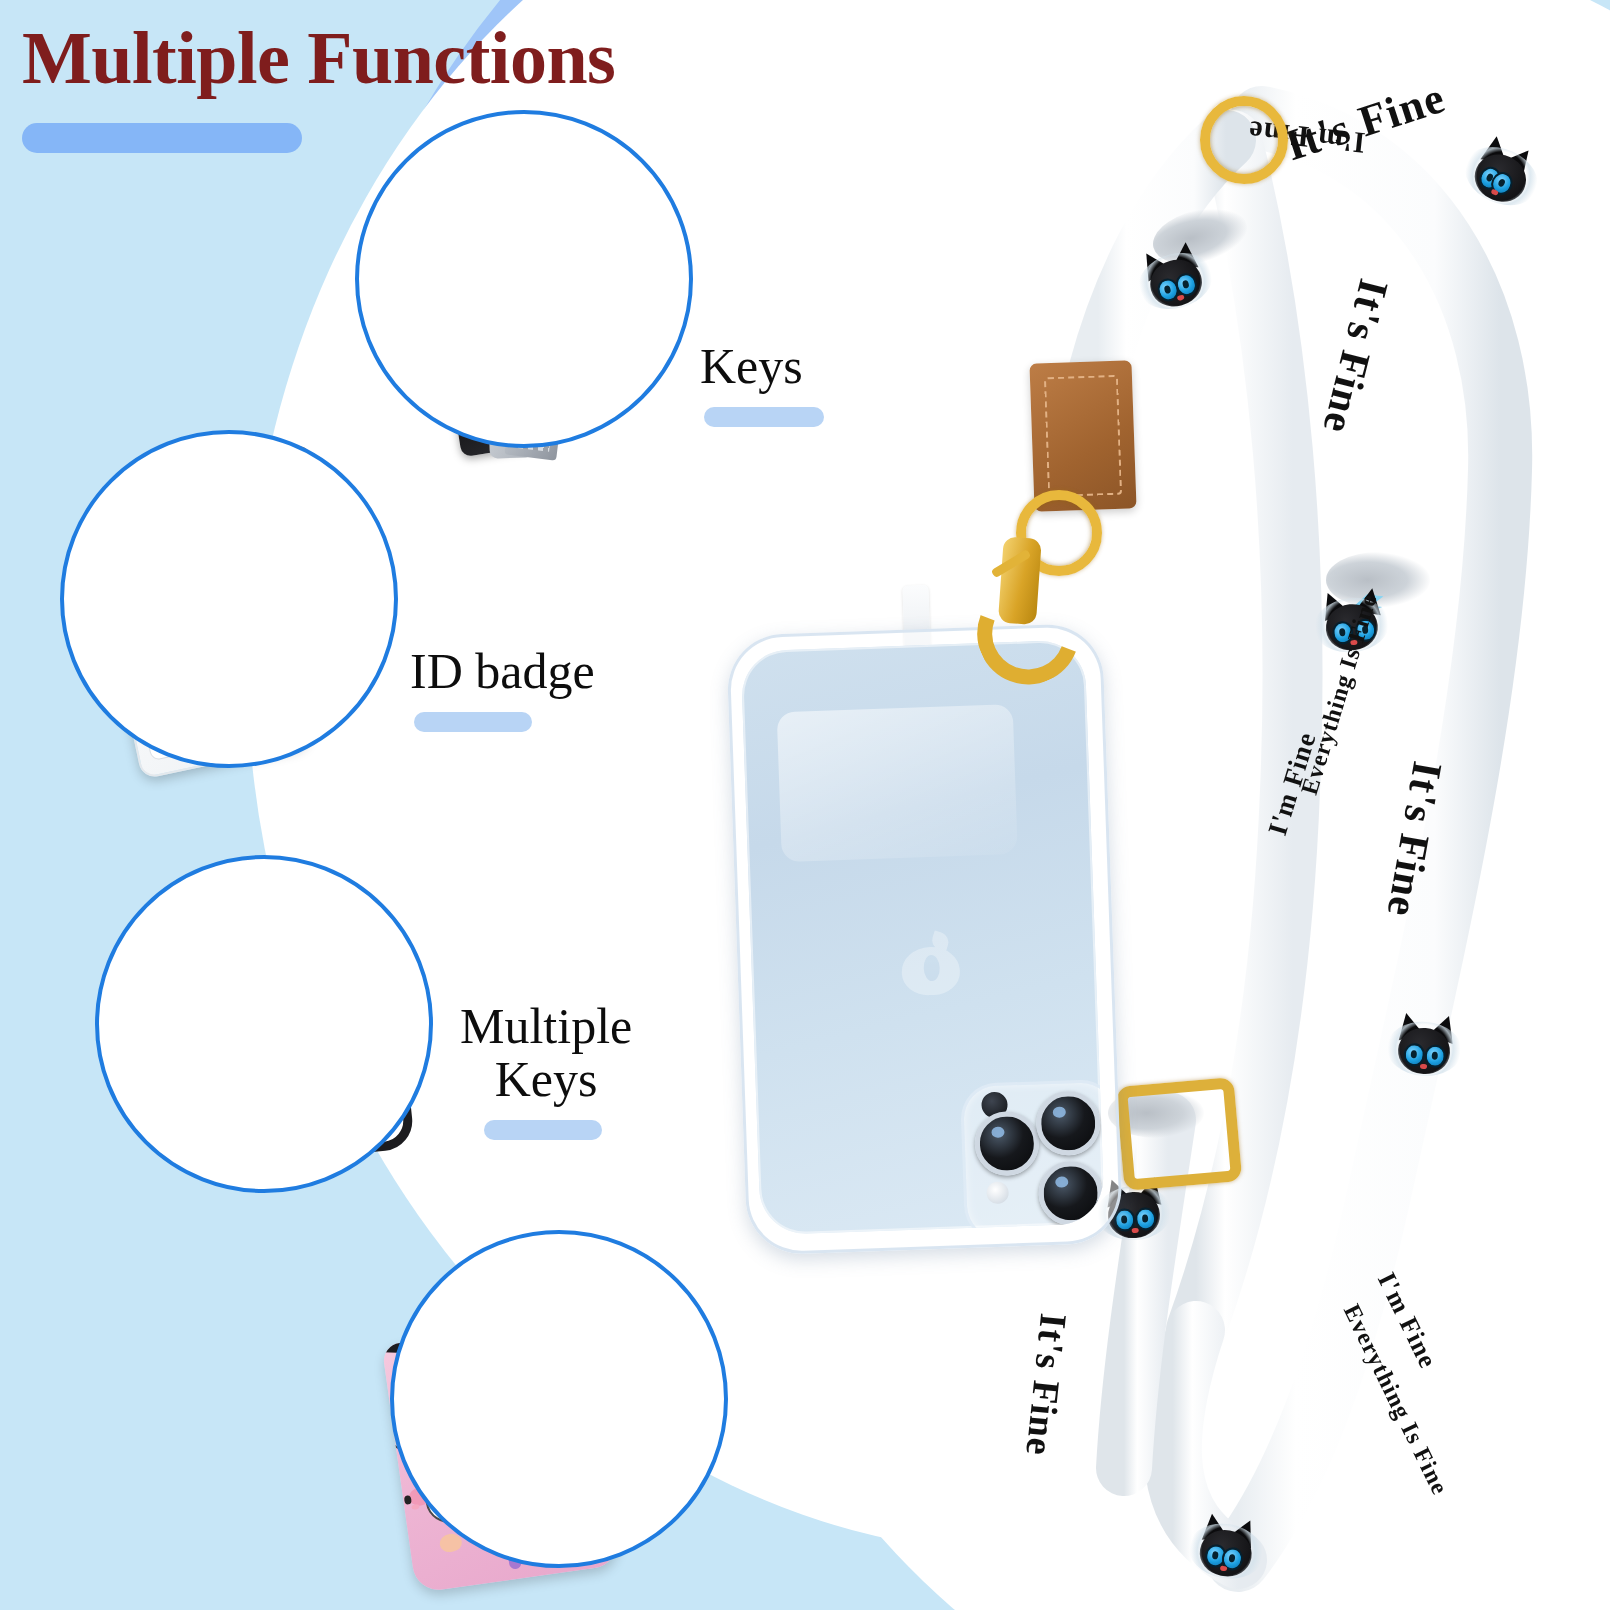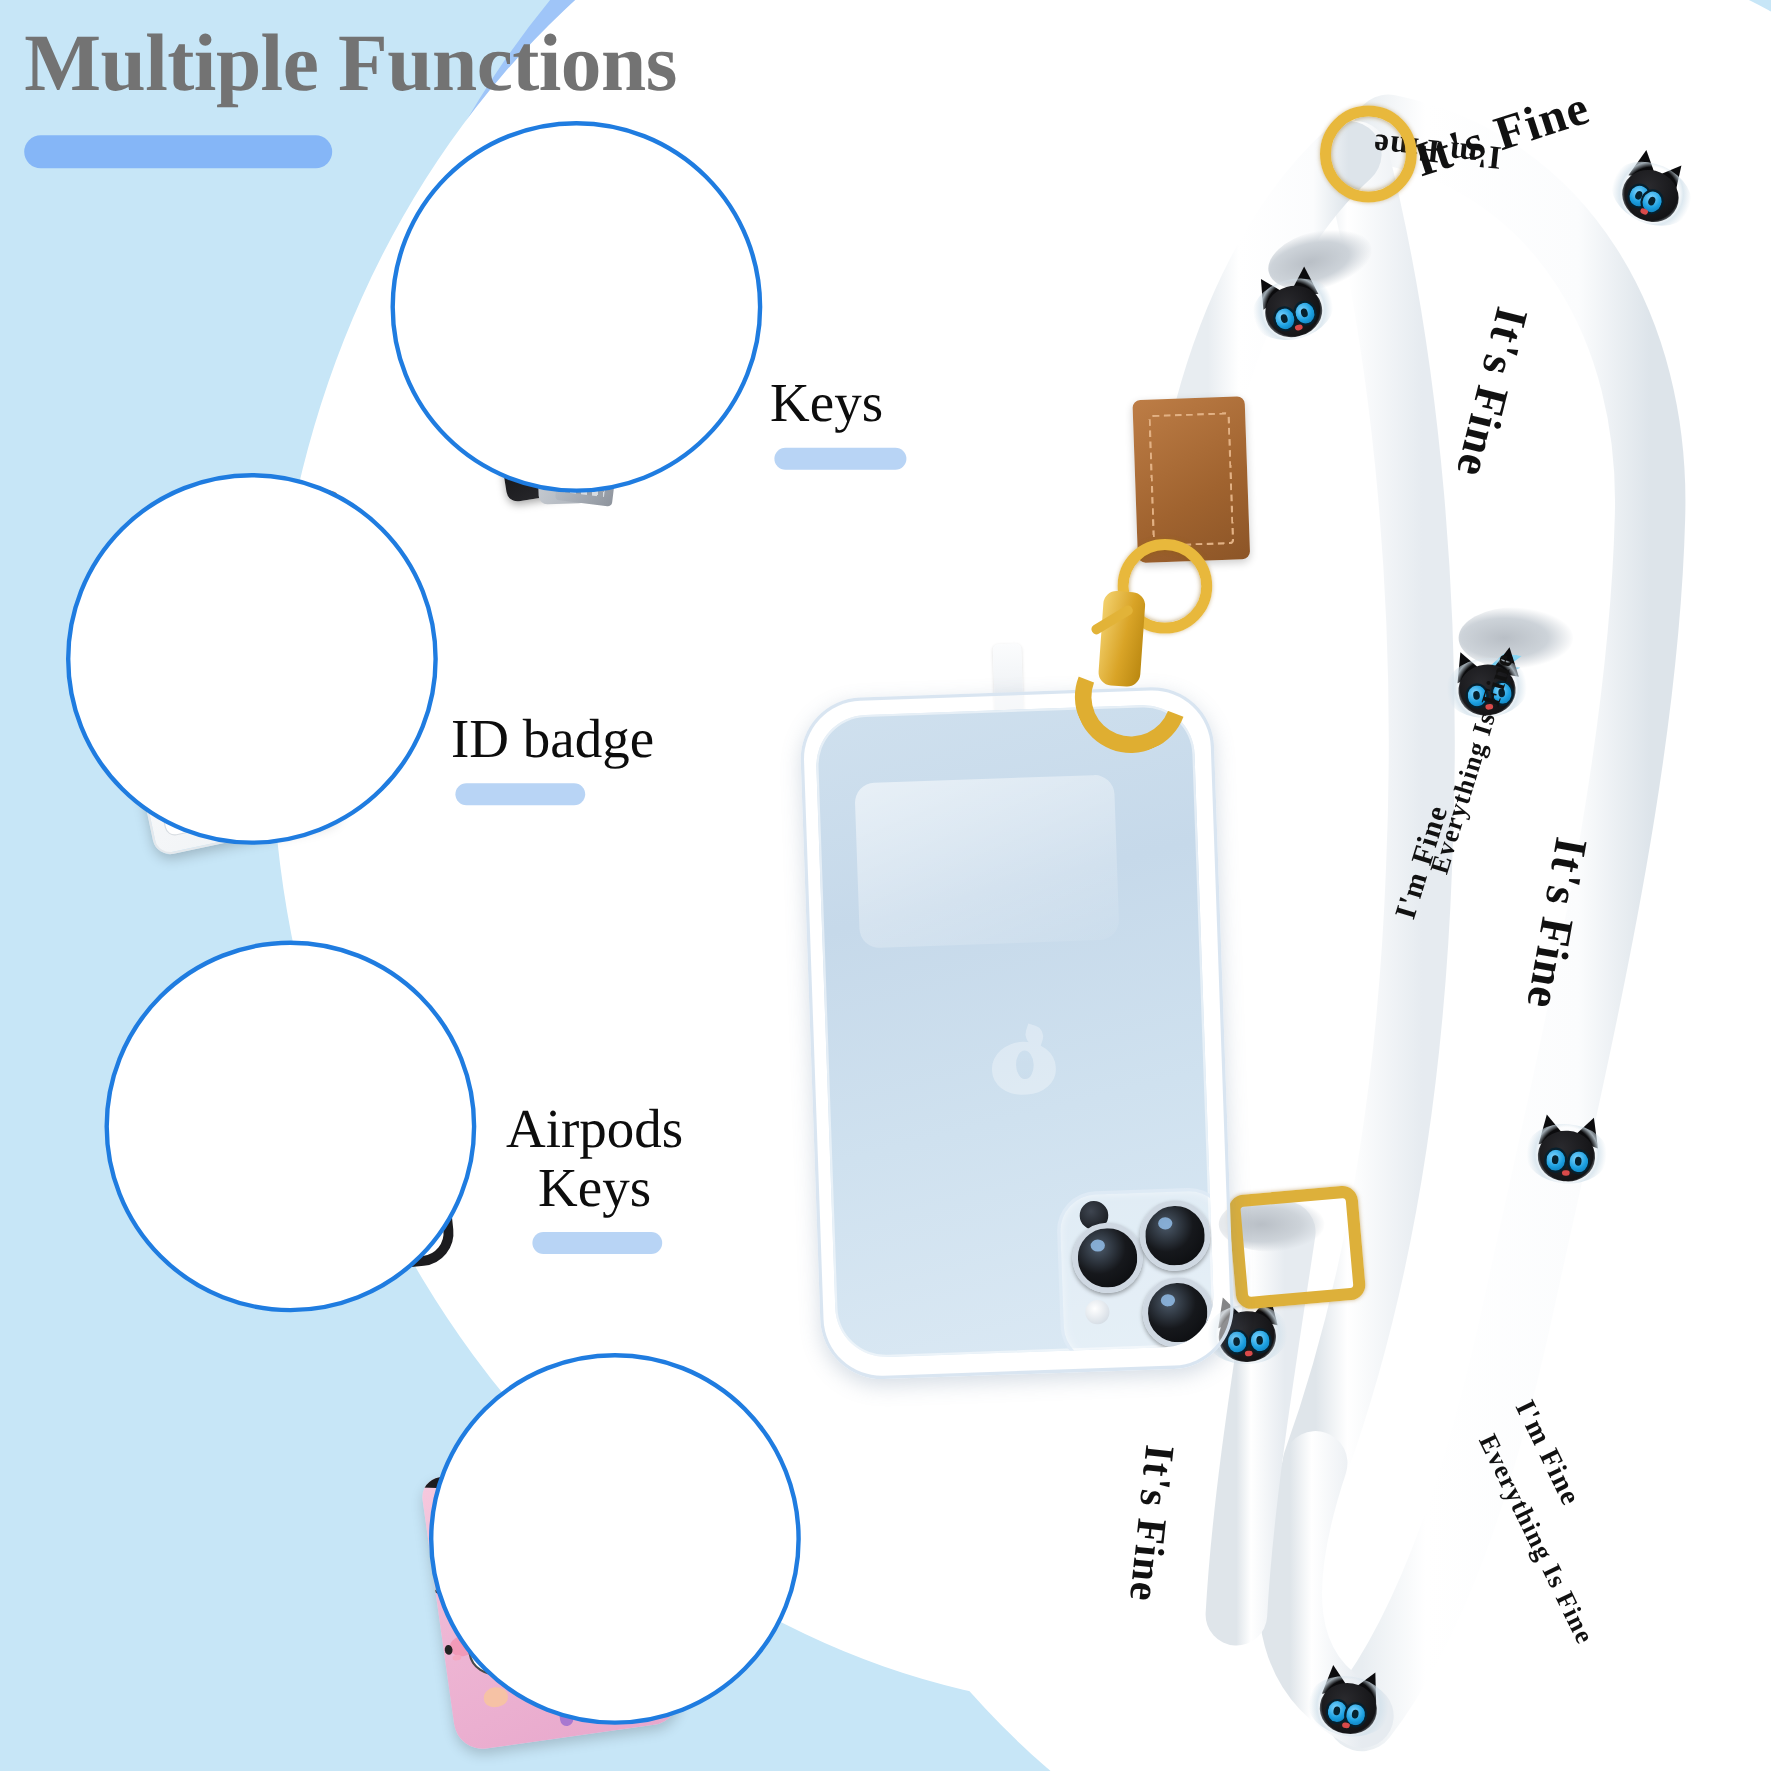--- a/index.html
+++ b/index.html
@@ -28,21 +28,21 @@
   }
   .bg-whitearc2{
     position:absolute;left:640px;top:-60px;width:1400px;height:1820px;
     border-radius:50%;
     background:#ffffff;
   }
 
   
   .title{
     position:absolute;left:22px;top:16px;
-    font-size:74px;font-weight:bold;color:#737373;
+    font-size:74px;font-weight:bold;color:#7f1d1d;
     letter-spacing:-0.5px;white-space:nowrap;
     font-family:"Liberation Serif",serif;
     z-index:40;
   }
   .title-underline{
     position:absolute;left:22px;top:123px;width:280px;height:30px;
     background:#85b6f7;border-radius:16px;z-index:40;
   }
 
   
@@ -694,21 +694,21 @@
     <div class="lobe a"></div>
       <div class="lobe b"></div>
     <div class="bar1"></div>
       <div class="bar2"></div>
   </div>
   <div class="carabiner">
     <div class="lever"></div>
   </div>
 
   <div class="label l-air">
-    <div class="txt">Airpods</div>
+    <div class="txt">Multiple</div>
     <div class="txt">Keys</div>
     <div class="bar"></div>
   </div>
 
   <div class="circle c-wal"></div>
   <div class="pouch">
 
     <div class="axo" style="left:76px;top:52px;">
       <div class="gill" style="left:-16px;top:10px;background:#6fc9ab;"></div>
       <div class="gill" style="right:-16px;top:10px;background:#6fc9ab;"></div>

